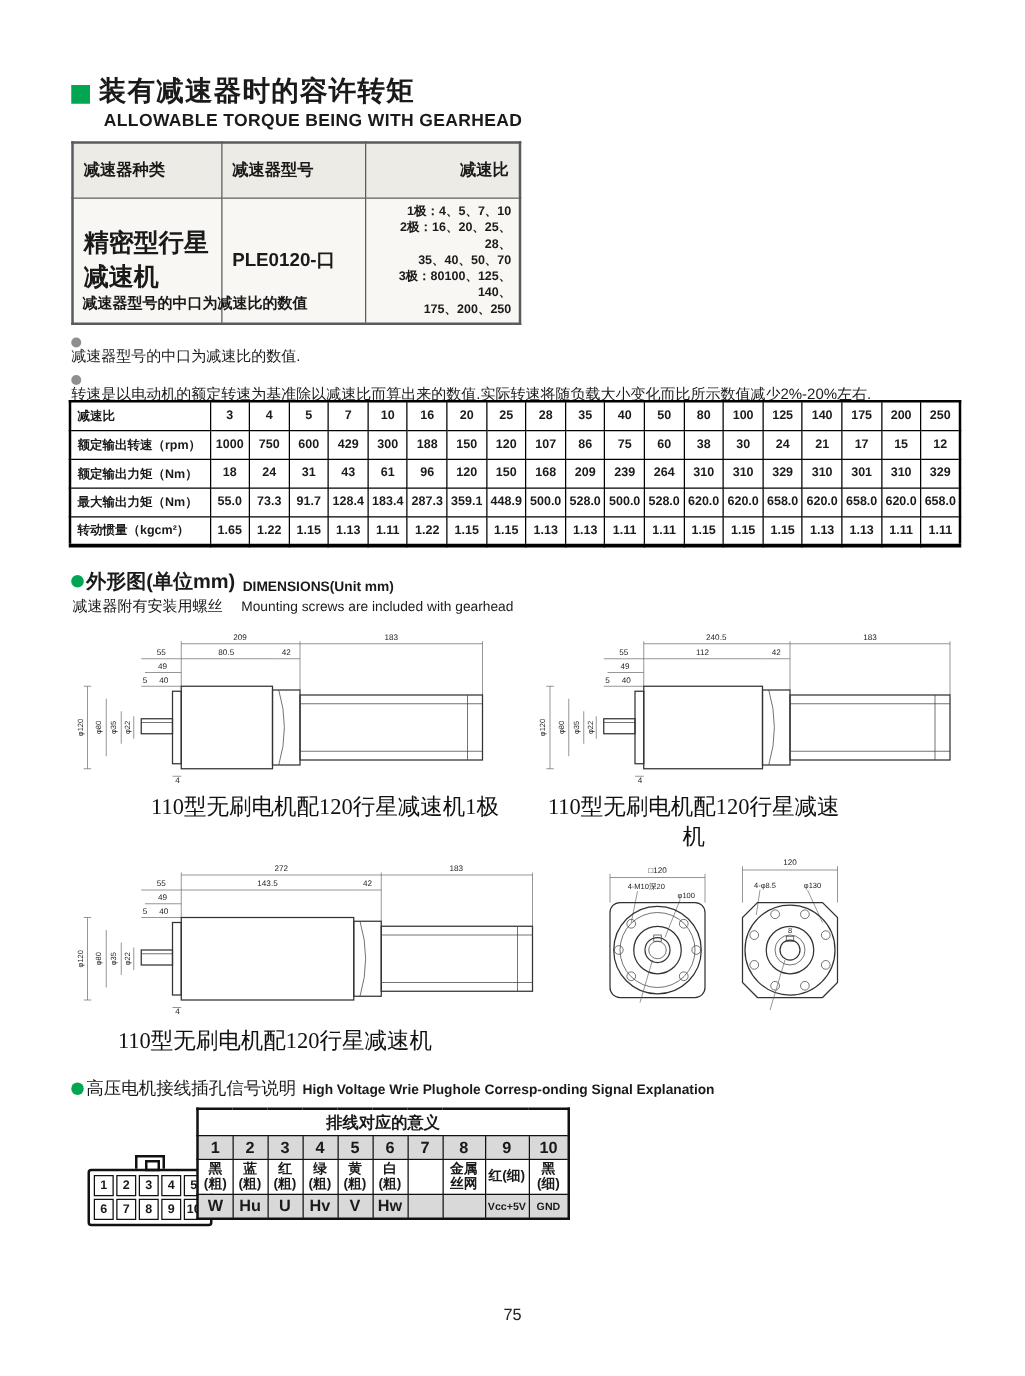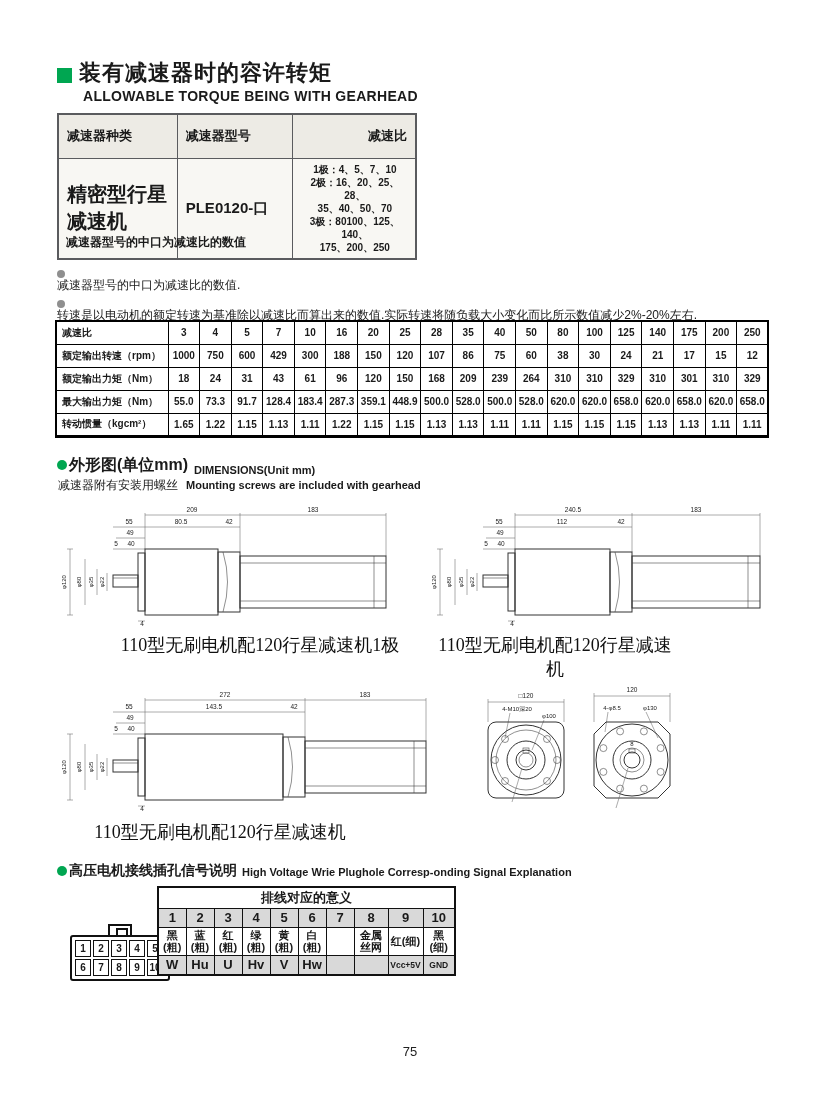--- a/index.html
+++ b/index.html
@@ -15,21 +15,21 @@
 
   
   .gear-table { position:absolute; left:57px; top:113px; width:360px; border-collapse:collapse; }
   .gear-table th, .gear-table td { border:1px solid #5a5b5e; font-size:13px; padding:4px 8px; vertical-align:middle; }
   .gear-table { border:2px solid #5a5b5e; }
   .gear-table th { height:44px; background:#edebe5; font-weight:bold; text-align:left; }
   .gear-table th.right { text-align:right; }
   .gear-table td { height:66px; background:#f8f7f3; font-weight:bold; }
   .gear-table td.type { font-size:20px;margin-left:32px; }
   .gear-table td.model { font-size:15px; }
-  .gear-table td.ratio { font-size:10px; text-align:center; line-height:13px; padding-right:6px; }
+  .gear-table td.ratio { font-size:10px; text-align:right; line-height:13px; padding-right:6px; }
   .gear-table td.ratio span { display:block; }
   .gear-footnote { position:absolute; left:66px; top:234px; font-size:12px; font-weight:bold; }
 
   
   .notes { position:absolute; left:57px; top:266px; width:712px; }
   .note-line { display:flex; align-items:flex-start; margin-bottom:3px;flex-direction:column; }
   .note-bullet { width:8px; height:8px; border-radius:50%; background:#8f8f8f; margin:4px 6px 0 0; flex:0 0 8px; }
   .note-text { font-size:12px; line-height:15px; }
 
   
@@ -37,34 +37,34 @@
                 border:2px solid #000; border-bottom:3px solid #000; }
   .spec-table td { border:1px solid #000; font-size:10px; font-weight:bold; text-align:center; height:23px; padding:1px 0; background:#fff; }
   .spec-table td:first-child { text-align:left; padding-left:5px; }
 
   
   .dim-heading { position:absolute; left:57px; top:454px; display:flex; align-items:center; }
   .green-dot { width:10px; height:10px; border-radius:50%; background:#00a651; margin-right:2px; }
   .dim-heading .cn { font-size:16px; font-weight:bold; }
   .dim-heading .en { font-size:11px; font-weight:bold; margin-left:6px; margin-top:10px; }
   .dim-sub { position:absolute; left:58px; top:477px; font-size:12px; }
-  .dim-sub .en { font-size:11px; font-weight:bold; margin-left:8px; }
+  .dim-sub .en { font-size:11px; font-weight:normal; margin-left:15px; }
 
   .svg-draw { position:absolute; }
   .caption { position:absolute; text-align:center; font-family:"Liberation Serif", serif; font-size:18px; color:#111; }
 
   svg .outline { stroke:#333; fill:none; stroke-width:1; }
   svg .thin { stroke:#444; fill:none; stroke-width:0.6; }
   svg .dim  { stroke:#666; fill:none; stroke-width:0.55; }
   svg text.dlabel { font-family:"Liberation Sans", sans-serif; font-size:6.5px; fill:#222; }
   svg text.vlabel { font-family:"Liberation Sans", sans-serif; font-size:6px; fill:#222; }
 
   
   .sig-heading { position:absolute; left:57px; top:862px; display:flex; align-items:center; }
-  .sig-heading .cn { font-size:14px; font-weight:bold; }
+  .sig-heading .cn { font-size:14px; font-weight:normal; }
   .sig-heading .en { font-size:11px; font-weight:bold; margin-left:5px; margin-top:1px; }
 
   .plug { position:absolute; left:70px; top:924px; width:100px; }
   .plug-latch { width:24px; height:11px; border:2px solid #111; border-bottom:none; margin:0 auto; position:relative; }
   .plug-latch::after { content:""; position:absolute; left:6px; top:2px; width:8px; height:5px; border:2px solid #111; }
   .plug-body { border:2.5px solid #111; border-radius:3px; padding:2px; background:#fff; }
   .plug-row { display:flex; }
   .plug-pin { width:16px; height:17px; border:1.5px solid #111; margin:1px; font-size:10px; font-weight:bold;
               display:flex; align-items:center; justify-content:center; }
 

